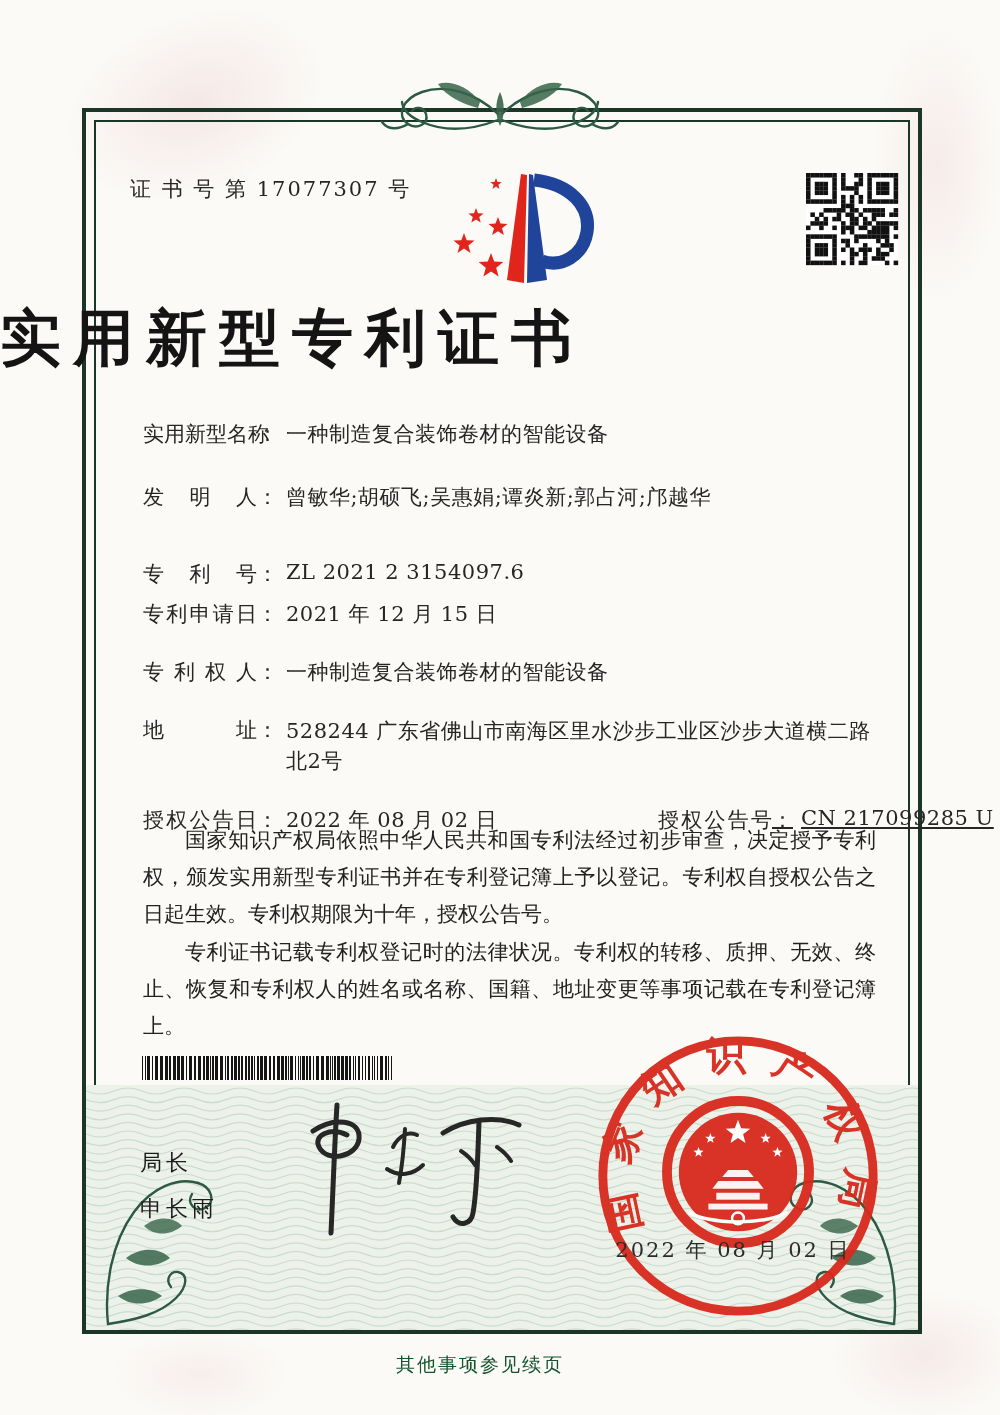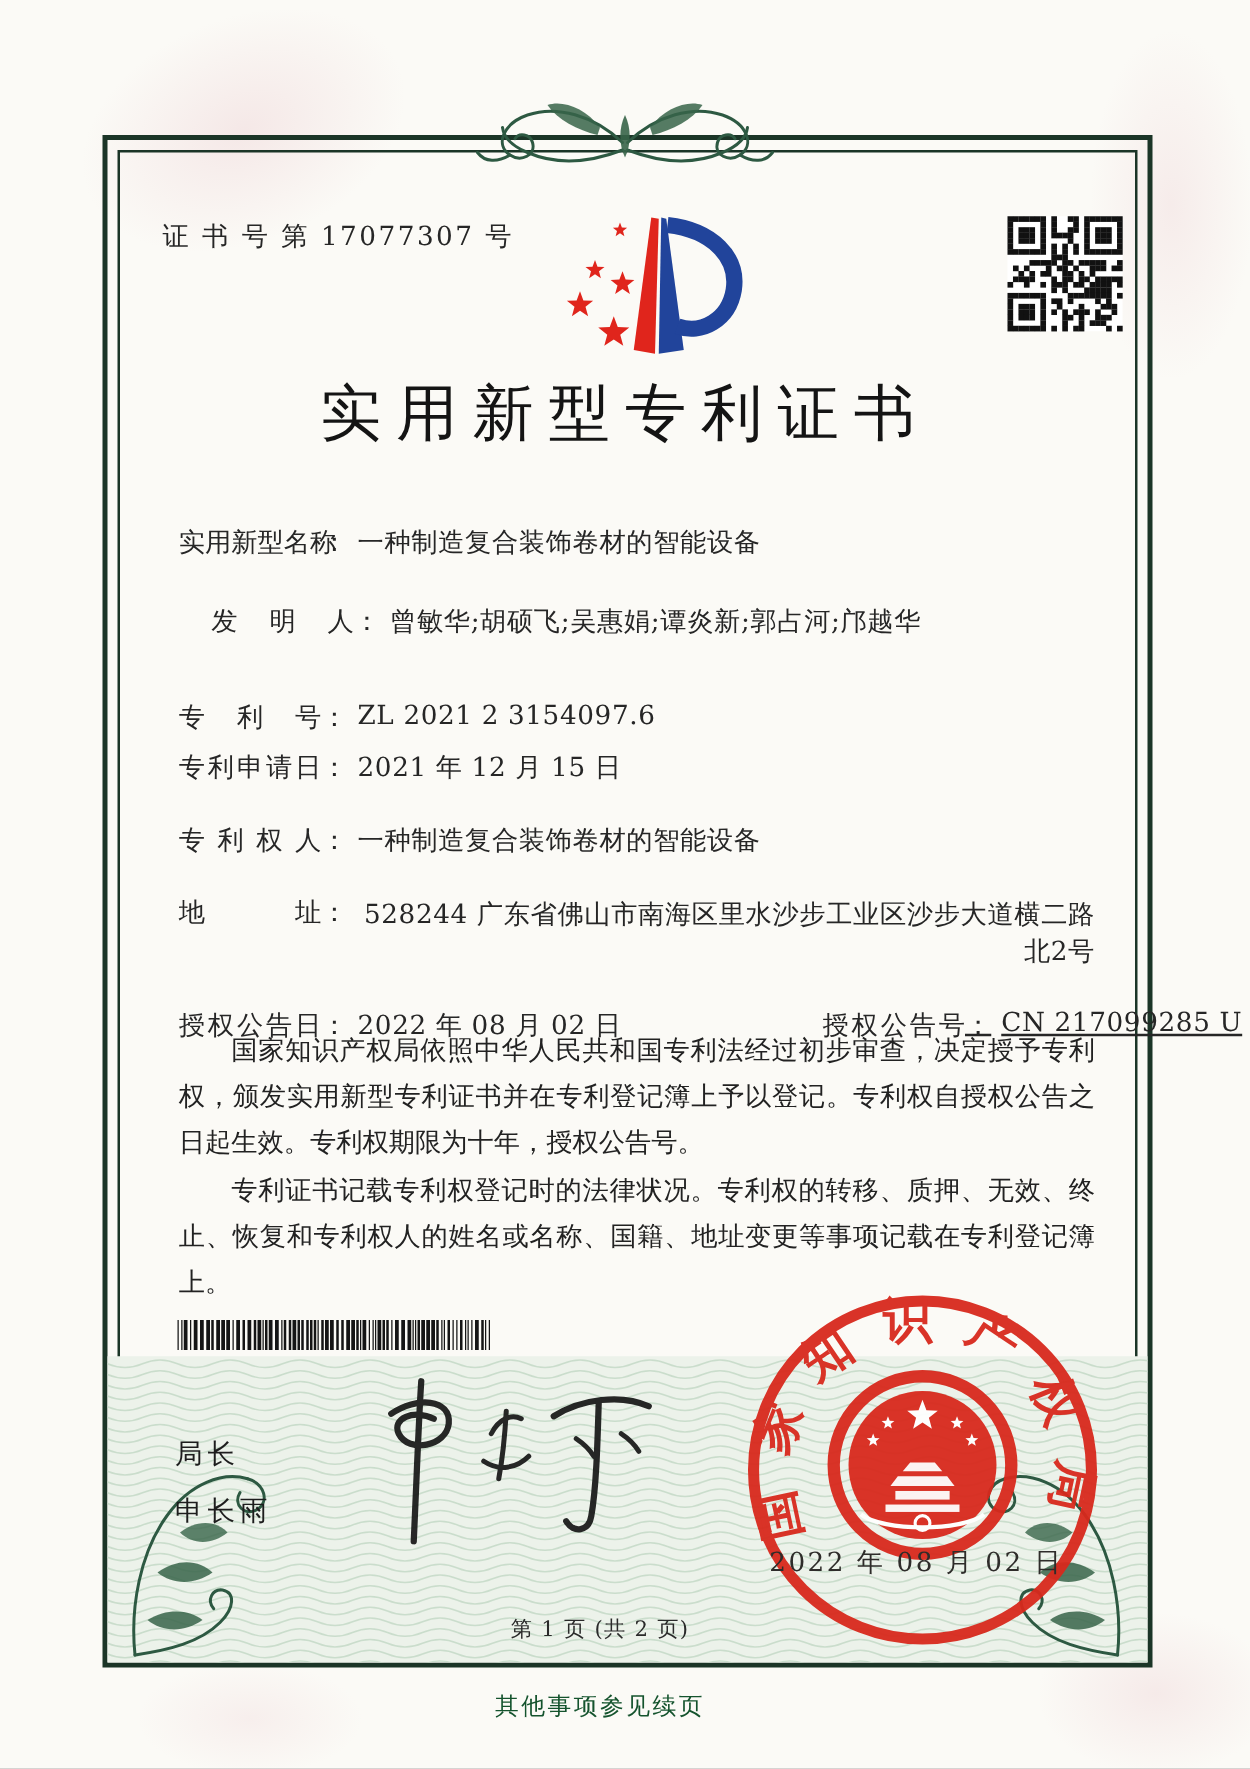--- a/index.html
+++ b/index.html
@@ -18,26 +18,26 @@
   body{background:#888;font-family:"DejaVu Serif","Liberation Serif",serif;}
   #page{position:relative;width:1000px;height:1415px;margin:0 auto;background:#fbfaf6;overflow:hidden;}
   .abs{position:absolute;}
   
   .wm{position:absolute;pointer-events:none;}
   
   #frame-outer{left:82px;top:108px;width:840px;height:1226px;border:4px solid var(--border-green);box-sizing:border-box;}
   #frame-inner{left:94px;top:120px;width:816px;height:1202px;border:2px solid var(--border-green);box-sizing:border-box;}
   
   #cert-no{left:130px;top:175px;font-size:21px;letter-spacing:2px;color:var(--ink);}
-  #title{left:0;top:298px;width:1000px;text-align:center;font-size:49px;font-weight:normal;letter-spacing:12px;color:var(--title-ink);}
+  #title{left:0;top:298px;width:1000px;font-size:61px;font-weight:bold;letter-spacing:12px;color:var(--title-ink);}
   
   .row{position:absolute;left:143px;font-size:21px;color:var(--ink);white-space:nowrap;}
   .flabel{display:inline-block;width:114px;text-align:justify;text-align-last:justify;vertical-align:top;}
   .fcolon{vertical-align:top;}
-  .fvalue{margin-left:8px;vertical-align:top;letter-spacing:0.5px;text-align:right;}
+  .fvalue{margin-left:8px;vertical-align:top;letter-spacing:0.5px;}
   .fvalue.wrap{display:inline-block;white-space:normal;max-width:590px;line-height:30px;}
   .pair2{position:absolute;left:515px;top:0;text-decoration:underline;}
   
   #paras{left:143px;top:822px;width:733px;color:#222;}
   #paras p{margin:0 0 1px 0;font-size:21px;line-height:37px;text-indent:2em;text-align:justify;}
   
   #band{left:86px;top:1085px;width:832px;height:245px;background:var(--band-bg);overflow:hidden;}
   #band svg{display:block;}
   
   #signer-title{left:140px;top:1148px;font-size:22px;letter-spacing:4px;color:#1d1d1d;font-family:Liberation Mono, monospace;}
@@ -370,21 +370,21 @@
         <rect x="78.86" y="87.62" width="4.53" height="4.53" fill="#111"></rect>
         <rect x="87.62" y="87.62" width="4.53" height="4.53" fill="#111"></rect>
       </g>
   </svg>
 
   <div class="abs" id="title">实用新型专利证书</div>
 
   <div class="row" style="top:420px;">
     <span class="flabel">实用新型名称</span><span class="fcolon">：</span><span class="fvalue">一种制造复合装饰卷材的智能设备</span>
   </div>
-  <div class="row" style="top:483px;margin-left:26px;">
+  <div class="row" style="top:483px;">
     <span class="flabel">发明人</span><span class="fcolon">：</span><span class="fvalue">曾敏华;胡硕飞;吴惠娟;谭炎新;郭占河;邝越华</span>
   </div>
   <div class="row" style="top:532px;margin-top:28px;">
     <span class="flabel">专利号</span><span class="fcolon">：</span><span class="fvalue">ZL 2021 2 3154097.6</span>
   </div>
   <div class="row" style="top:600px;">
     <span class="flabel">专利申请日</span><span class="fcolon">：</span><span class="fvalue">2021 年 12 月 15 日</span>
   </div>
   <div class="row" style="top:658px;">
     <span class="flabel">专利权人</span><span class="fcolon">：</span><span class="fvalue">一种制造复合装饰卷材的智能设备</span>
@@ -518,16 +518,15 @@
         <path d="M124,163 L176,163 L170,155 L130,155 Z"></path>
         <rect x="128" y="167" width="44" height="7"></rect>
         <rect x="120" y="178" width="60" height="6"></rect>
       </g>
       <circle cx="150" cy="193" r="6" style="fill:none;stroke:#fff;stroke-width:2.5;"></circle>
       <path d="M100,186 C118,200 182,200 200,186" style="fill:none;stroke:#fff;stroke-width:3.5;"></path>
     </g>
   </svg>
   <div class="abs" id="seal-date">2022 年 08 月 02 日</div>
 
-  <div class="abs" id="page-info">第 1 页 (共 2 页)</div>
   <div class="abs" id="cont-note">其他事项参见续页</div>
 
 </div>
 
 </body></html>

